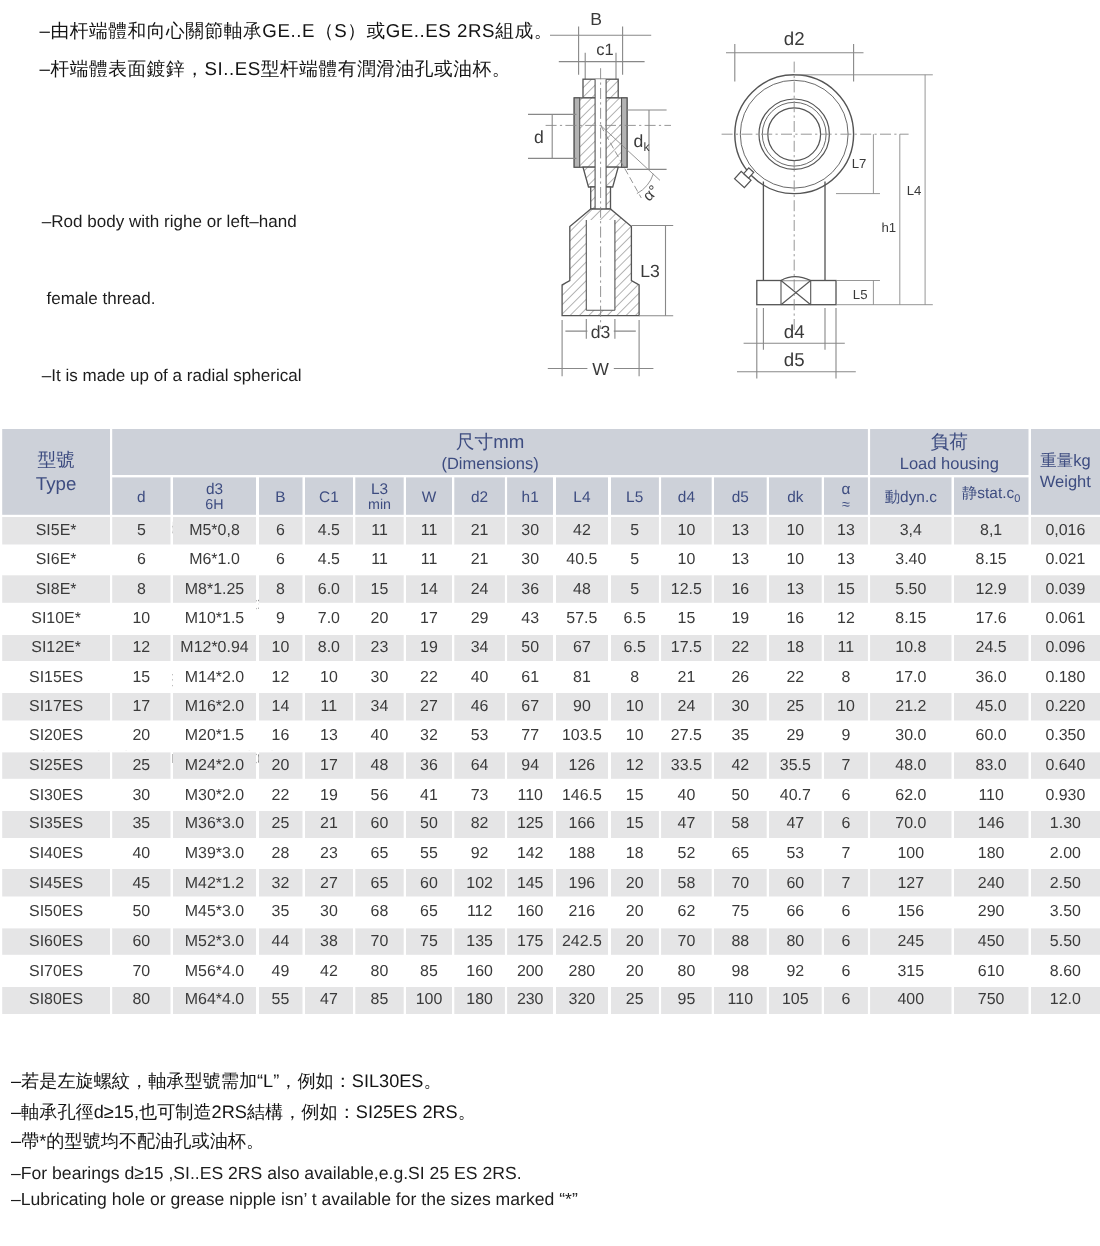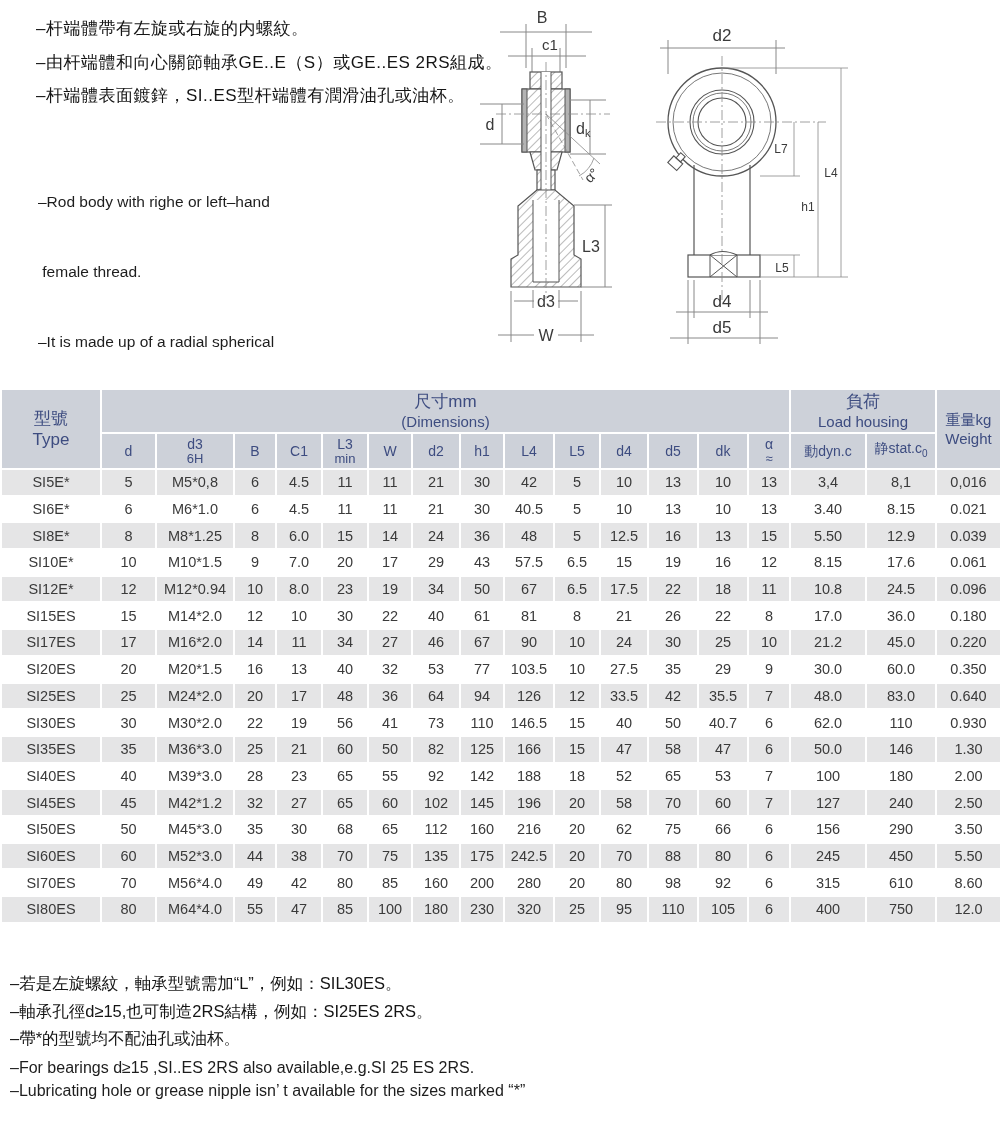--- a/index.html
+++ b/index.html
@@ -35,21 +35,20 @@
   tbody tr:nth-child(odd) td{background:#e5e5e6;}
   sub{font-size:10px;}
   
   .notes-zh{position:absolute;left:10px;top:970px;font-size:16.5px;line-height:27.5px;color:#141414;}
   .notes-en{position:absolute;left:10px;top:1056px;font-size:16px;line-height:23px;color:#1d1d1d;}
 </style>
 </head>
 <body>
 
 <div class="intro-zh">
-  <div>–杆端體帶有左旋或右旋的内螺紋。</div>
   <div>–由杆端體和向心關節軸承GE..E（S）或GE..ES 2RS組成。</div>
   <div>–杆端體表面鍍鋅，SI..ES型杆端體有潤滑油孔或油杯。</div>
 </div>
 <div class="intro-en">
   <div>–Rod body with righe or left–hand</div>
   <div> female thread.</div>
   <div>–It is made up of a radial spherical</div>
   <div> plain bearing GE ..E(S)or GE..ES</div>
   <div> 2RS and rod body.</div>
   <div>–Surface of rod body zinc plated ,</div>
@@ -460,21 +459,21 @@
         <td>60</td>
         <td>50</td>
         <td>82</td>
         <td>125</td>
         <td>166</td>
         <td>15</td>
         <td>47</td>
         <td>58</td>
         <td>47</td>
         <td>6</td>
-        <td>50.0</td>
+        <td>70.0</td>
         <td>146</td>
         <td>1.30</td>
       </tr>
       <tr>
         <td>SI40ES</td>
         <td>40</td>
         <td>M39*3.0</td>
         <td>28</td>
         <td>23</td>
         <td>65</td>

